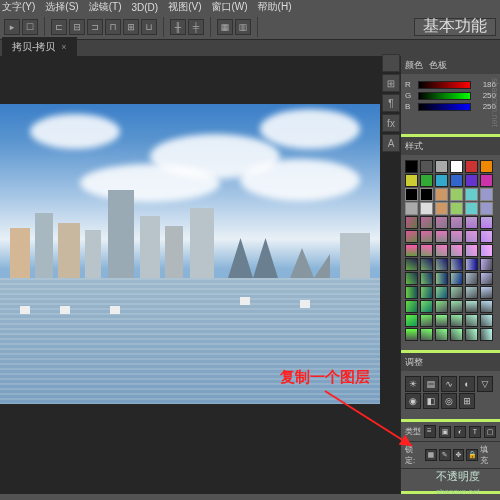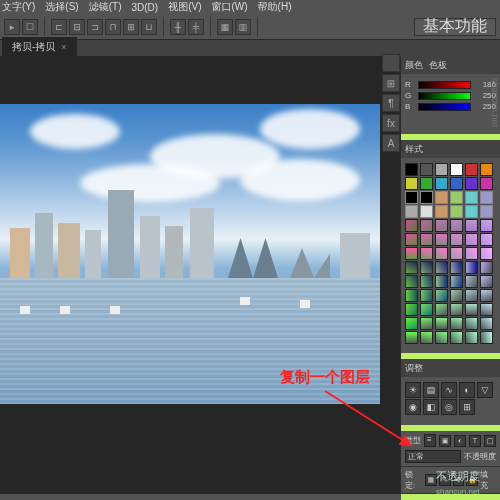--- a/index.html
+++ b/index.html
@@ -19,21 +19,21 @@
 .canvas-img{position:absolute;left:0;top:48px;width:380px;height:300px;background:linear-gradient(180deg,#3b7fc9 0%,#5994cf 12%,#a3c4e5 30%,#e8f0f6 45%,#8ab4d8 55%,#6d9bc5 100%);overflow:hidden}
 .sky{position:absolute;top:0;left:0;right:0;height:55%}
 .cloud{position:absolute;background:rgba(255,255,255,0.85);border-radius:50%;filter:blur(3px)}
 .bldg{position:absolute;bottom:42%;background:#b8c4ca}
 .water{position:absolute;bottom:0;left:0;right:0;height:42%;background:linear-gradient(180deg,#9db8cc,#7a9fc0);}
 .water::before{content:"";position:absolute;top:0;left:0;right:0;bottom:0;background:repeating-linear-gradient(180deg,rgba(255,255,255,0.15) 0 2px,transparent 2px 5px)}
 .boat{position:absolute;bottom:30%;width:10px;height:8px;background:#eee}
 .right-panels{width:100px;background:#535353;border-left:1px solid #2a2a2a;display:flex;flex-direction:column;font-size:9px;color:#ccc}
 .vtabs{position:absolute;right:100px;top:54px;width:18px;display:flex;flex-direction:column;gap:2px}
 .vtab{width:18px;height:18px;background:#4a4a4a;border:1px solid #333;display:flex;align-items:center;justify-content:center;font-size:10px;color:#aaa;cursor:pointer}
-.panel{border-bottom:6px solid #bef264}
+.panel{border-bottom:3px solid #bef264}
 .panel-head{height:18px;background:#424242;display:flex;align-items:center;padding:0 4px;font-size:9px;gap:6px}
 .panel-head span{cursor:pointer}
 .color-panel{height:60px;padding:4px}
 .slider{display:flex;align-items:center;gap:3px;margin:2px 0}
 .slider .lbl{width:10px;font-size:8px}
 .slider .track{flex:1;height:8px;background:linear-gradient(90deg,#000,#fff);border:1px solid #222}
 .slider .val{width:22px;font-size:8px;text-align:right}
 .swatch-panel{height:195px;padding:4px;display:flex;flex-direction:column}
 .swatch-row{display:flex;gap:2px;margin:1px 0}
 .sw{width:13px;height:13px;border:1px solid #222;cursor:pointer}
@@ -302,24 +302,20 @@
     <div class="panel layers-panel">
       <div class="layer-opts">
         <div class="layer-opts-row">
           <span>类型</span>
           <div class="sel">≡</div>
           <div class="lockbtn">▣</div>
           <div class="lockbtn">◐</div>
           <div class="lockbtn">T</div>
           <div class="lockbtn">▢</div>
         </div>
-        <div class="layer-opts-row">
-          <div class="sel">正常</div>
-          <span>不透明度</span>
-        </div>
       </div>
       <div class="lock-row">
         <span>锁定:</span>
         <div class="lockbtn">▦</div>
         <div class="lockbtn">✎</div>
         <div class="lockbtn">✥</div>
         <div class="lockbtn">🔒</div>
         <span style="margin-left:auto">填充</span>
       </div>
 

